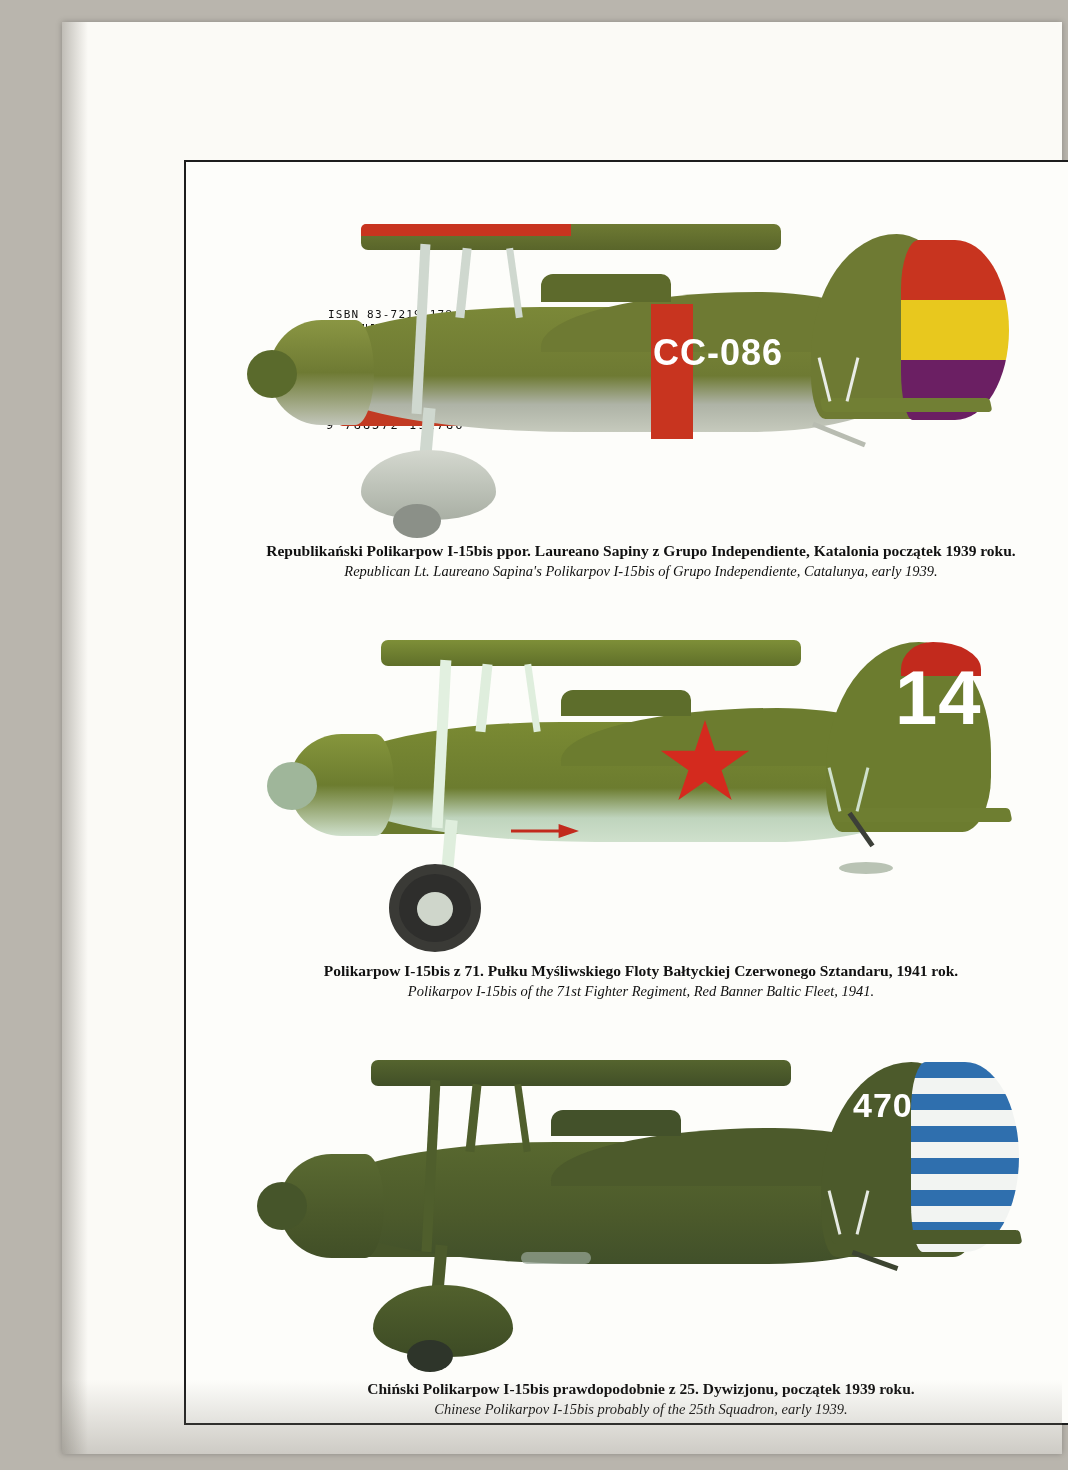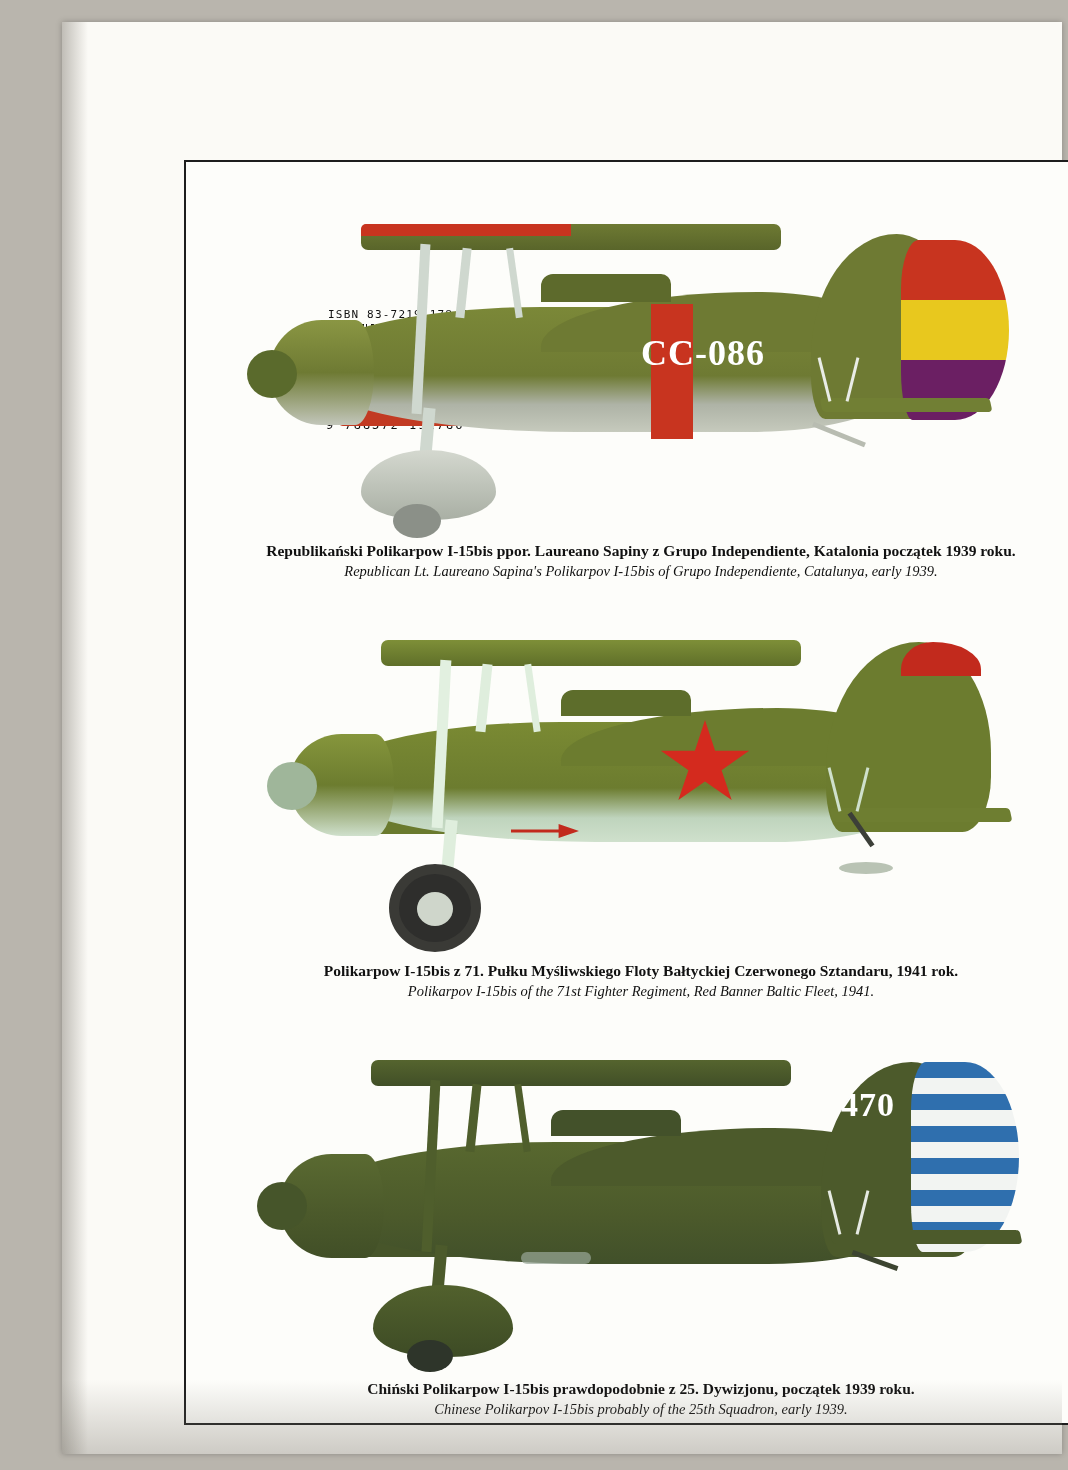--- a/index.html
+++ b/index.html
@@ -91,23 +91,24 @@
     border-radius:50% 18% 18% 50% / 50% 50% 50% 50%;
   }
   .spinner{border-radius:50%;}
   .upper-wing{border-radius:7px;}
   .lower-wing{border-radius:6px;}
   .strut{background:#cfd8cf;}
   .wheel-pant{border-radius:50% 50% 45% 45% / 60% 60% 40% 40%;}
   .wheel{border-radius:50%;}
   .code-text{
     position:absolute;
-    font-family:Liberation Serif, serif;
+    font-family:Liberation Sans, sans-serif;
     font-weight:bold;color:#ffffff;
     letter-spacing:1px;
+    margin-left:12px;
   }
   .star{
     position:absolute;
     background:#d42a1e;
     clip-path:polygon(50% 0%,61% 35%,98% 35%,68% 57%,79% 91%,50% 70%,21% 91%,32% 57%,2% 35%,39% 35%);
   }
   .stripe{position:absolute;}
 </style>
 </head>
 <body>
@@ -198,20 +199,21 @@
         <div class="ac strut" style="left:232px;top:208px;width:12px;height:62px;background:#dfeedd;transform:rotate(5deg);"></div>
         <div class="ac wheel" style="left:178px;top:252px;width:92px;height:88px;background:#2e2e2c;border:10px solid #3a3a36;box-sizing:border-box;"></div>
         <div class="ac wheel" style="left:206px;top:280px;width:36px;height:34px;background:#cfd6cb;"></div>
 
         <div class="star" style="left:448px;top:108px;width:92px;height:88px;"></div>
 
         <div class="ac" style="left:300px;top:212px;width:68px;height:14px;background:#c22a1d;clip-path:polygon(0 40%,70% 40%,70% 0,100% 50%,70% 100%,70% 60%,0 60%);"></div>
 
         <div class="ac" style="left:630px;top:215px;width:40px;height:5px;background:#3c3f38;transform:rotate(55deg);"></div>
         <div class="ac" style="left:628px;top:250px;width:54px;height:12px;background:#b9c3b4;border-radius:50%;"></div>
+        <div class="code-text" style="left:672px;top:42px;font-size:76px;color:#ffffff;">14</div>
       </div>
       <div class="caption">
         <div class="cap-pl">Polikarpow I-15bis z 71. Pułku Myśliwskiego Floty Bałtyckiej Czerwonego Sztandaru, 1941 rok.</div>
         <div class="cap-en">Polikarpov I-15bis of the 71st Fighter Regiment, Red Banner Baltic Fleet, 1941.</div>
       </div>
     </div>
 
     <div class="profile" style="top:868px;">
       <div class="art">
 

